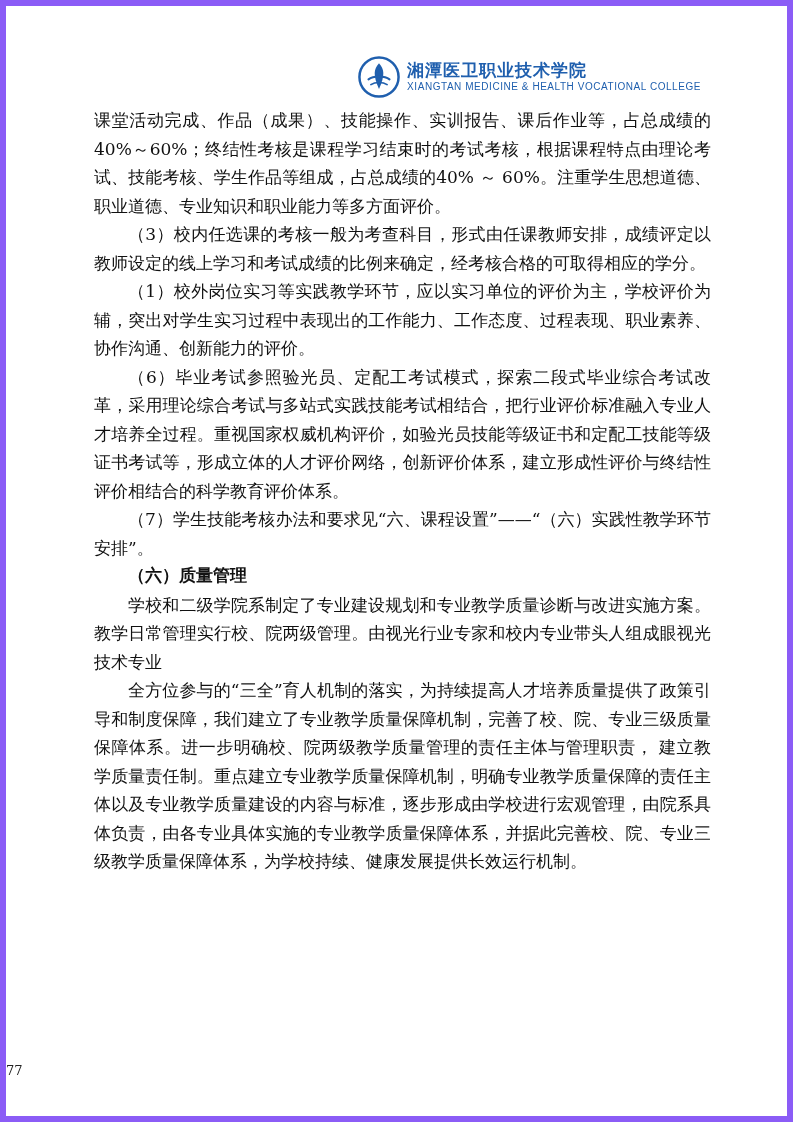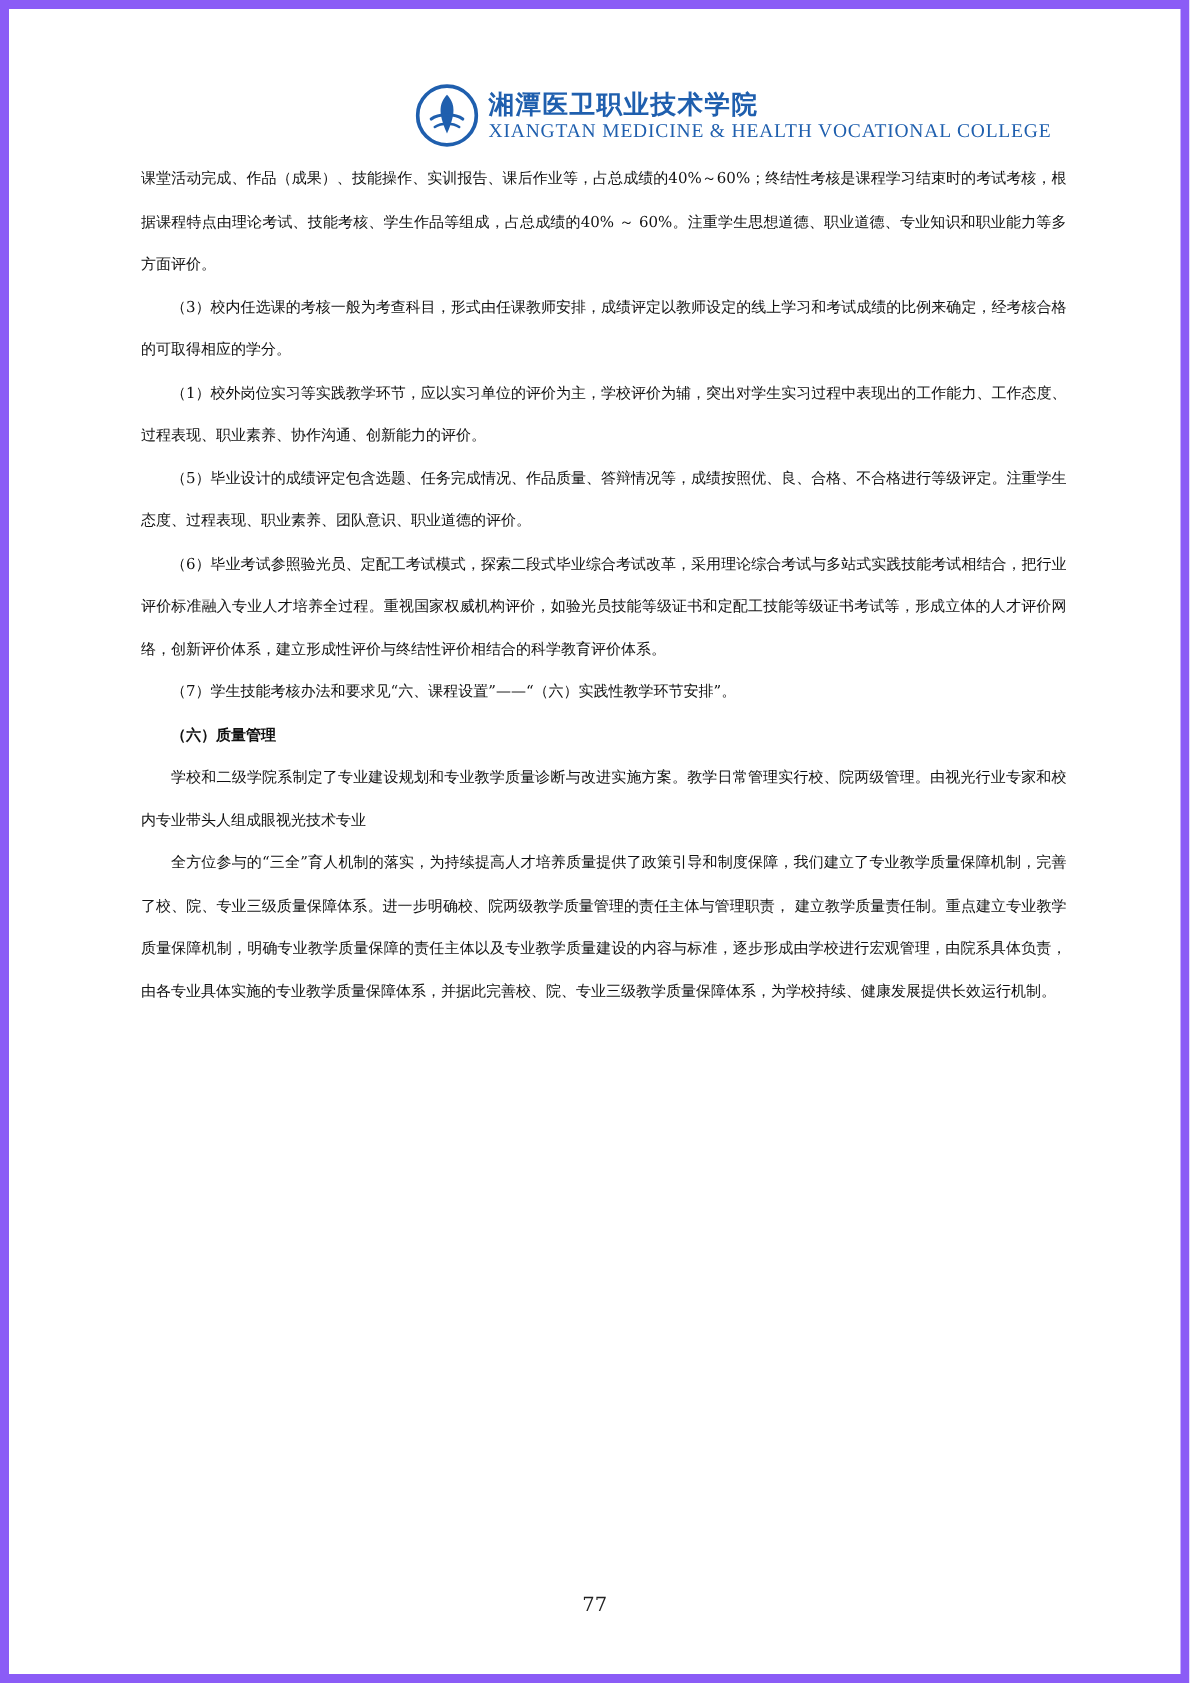--- a/index.html
+++ b/index.html
@@ -29,51 +29,51 @@
   .logo-cn {
     font-family: "DejaVu Serif", "Liberation Serif", serif;
     font-weight: bold;
     font-size: 17px;
     letter-spacing: 1px;
     color: #1f5fae;
     line-height: 22px;
     white-space: nowrap;
   }
   .logo-en {
-    font-family: Liberation Serif, serif;
-    font-size: 13px;
+    font-family: Liberation Sans, sans-serif;
+    font-size: 10px;
     letter-spacing: 0.55px;
     color: #1f5fae;
     line-height: 12px;
     white-space: nowrap;
   }
   
   .doc-body {
     position: absolute;
     top: 100px;
     left: 88px;
     width: 617px;
-    font-size: 10px;
+    font-size: 17px;
     line-height: 28.5px;
     text-align: justify;
     text-justify: inter-ideograph;
   }
   .doc-body p { text-indent: 2em; }
   .doc-body p.no-indent { text-indent: 0; }
   .heading {
     font-family: Liberation Sans, sans-serif;
     font-weight: bold;
   }
   
   .footer {
     position: absolute;
     bottom: 38px;
     left: 0;
     width: 100%;
-    text-align: center;
+    text-align: left;
     font-size: 13px;
     color: #222;
   }
 </style>
 </head>
 <body>
 
 <div class="page">
 
   <div class="header">
@@ -86,21 +86,20 @@
     <div class="logo-text">
       <div class="logo-cn">湘潭医卫职业技术学院</div>
       <div class="logo-en">XIANGTAN MEDICINE &amp; HEALTH VOCATIONAL COLLEGE</div>
     </div>
   </div>
 
   <div class="doc-body">
     <p class="no-indent">课堂活动完成、作品（成果）、技能操作、实训报告、课后作业等，占总成绩的40%～60%；终结性考核是课程学习结束时的考试考核，根据课程特点由理论考试、技能考核、学生作品等组成，占总成绩的40% ～ 60%。注重学生思想道德、职业道德、专业知识和职业能力等多方面评价。</p>
     <p>（3）校内任选课的考核一般为考查科目，形式由任课教师安排，成绩评定以教师设定的线上学习和考试成绩的比例来确定，经考核合格的可取得相应的学分。</p>
     <p>（1）校外岗位实习等实践教学环节，应以实习单位的评价为主，学校评价为辅，突出对学生实习过程中表现出的工作能力、工作态度、过程表现、职业素养、协作沟通、创新能力的评价。</p>
-    <p>（5）毕业设计的成绩评定包含选题、任务完成情况、作品质量、答辩情况等，成绩按照优、良、合格、不合格进行等级评定。注重学生态度、过程表现、职业素养、团队意识、职业道德的评价。</p>
     <p>（6）毕业考试参照验光员、定配工考试模式，探索二段式毕业综合考试改革，采用理论综合考试与多站式实践技能考试相结合，把行业评价标准融入专业人才培养全过程。重视国家权威机构评价，如验光员技能等级证书和定配工技能等级证书考试等，形成立体的人才评价网络，创新评价体系，建立形成性评价与终结性评价相结合的科学教育评价体系。</p>
     <p>（7）学生技能考核办法和要求见“六、课程设置”——“（六）实践性教学环节安排”。</p>
     <p class="heading">（六）质量管理</p>
     <p>学校和二级学院系制定了专业建设规划和专业教学质量诊断与改进实施方案。教学日常管理实行校、院两级管理。由视光行业专家和校内专业带头人组成眼视光技术专业</p>
     <p>全方位参与的“三全”育人机制的落实，为持续提高人才培养质量提供了政策引导和制度保障，我们建立了专业教学质量保障机制，完善了校、院、专业三级质量保障体系。进一步明确校、院两级教学质量管理的责任主体与管理职责， 建立教学质量责任制。重点建立专业教学质量保障机制，明确专业教学质量保障的责任主体以及专业教学质量建设的内容与标准，逐步形成由学校进行宏观管理，由院系具体负责，由各专业具体实施的专业教学质量保障体系，并据此完善校、院、专业三级教学质量保障体系，为学校持续、健康发展提供长效运行机制。</p>
   </div>
 
   <div class="footer">
     <span>77</span>
   </div>

